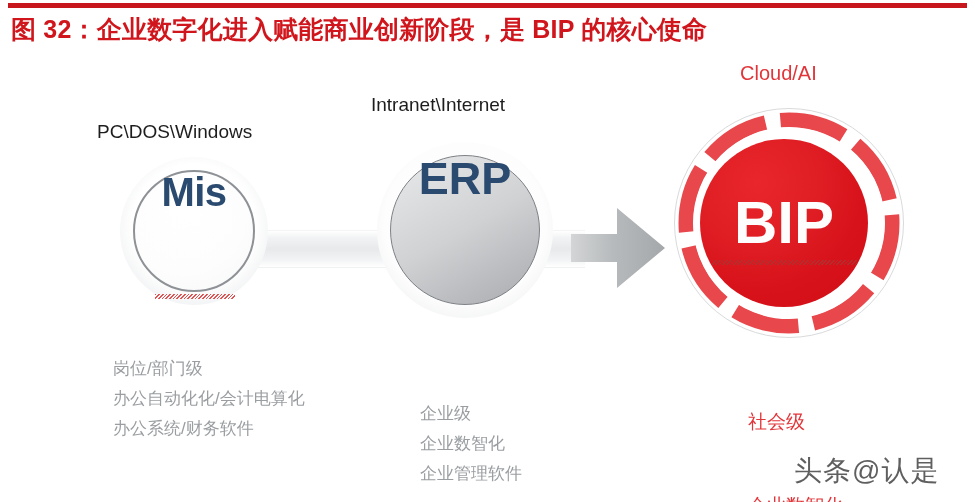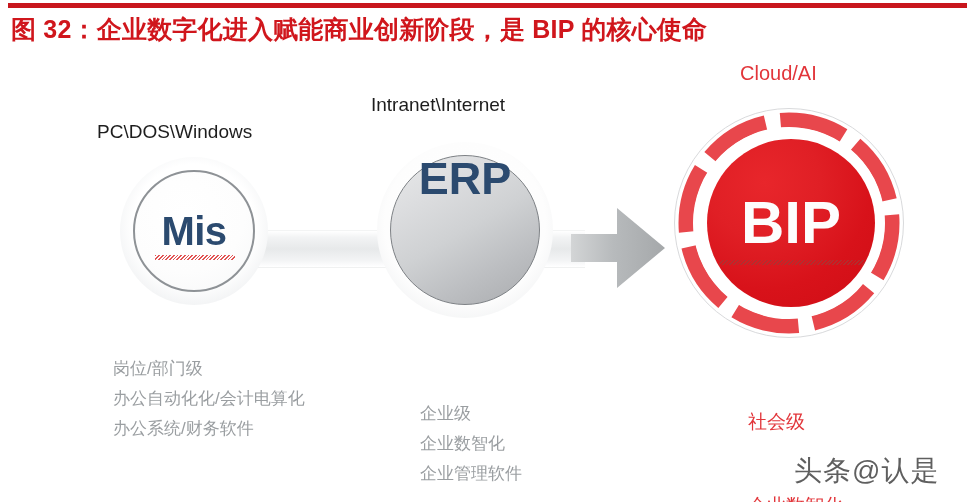--- a/index.html
+++ b/index.html
@@ -95,21 +95,20 @@
     left: 13px;
     top: 13px;
     width: 122px;
     height: 122px;
     border-radius: 50%;
     border: 2px solid #8e9296;
     background: radial-gradient(circle at 42% 34%,
                 #ffffff 0%, #fdfdfd 58%, #f6f7f8 100%);
     box-sizing: border-box;
     display: flex;
-    align-items: center;
     justify-content: center;
   }
   .node-label-inner {
     position: relative;
     font-weight: bold;
     color: #2b4a6f;
     line-height: 1;
   }
   #mis-text { font-size: 40px; letter-spacing: -0.5px; }
 
@@ -180,21 +179,21 @@
     box-sizing: border-box;
   }
   #bip-ring-svg {
     position: absolute;
     inset: 0;
     width: 100%;
     height: 100%;
   }
   #bip-core {
     position: absolute;
-    left: 35px;
+    left: 28px;
     top: 33px;
     width: 168px;
     height: 168px;
     border-radius: 50%;
     background: radial-gradient(circle at 34% 26%,
                 #e8262b 0%, #e01f25 34%, #d8121a 64%, #cf0d15 100%);
     display: flex;
     align-items: center;
     justify-content: center;
     text-align: right;

